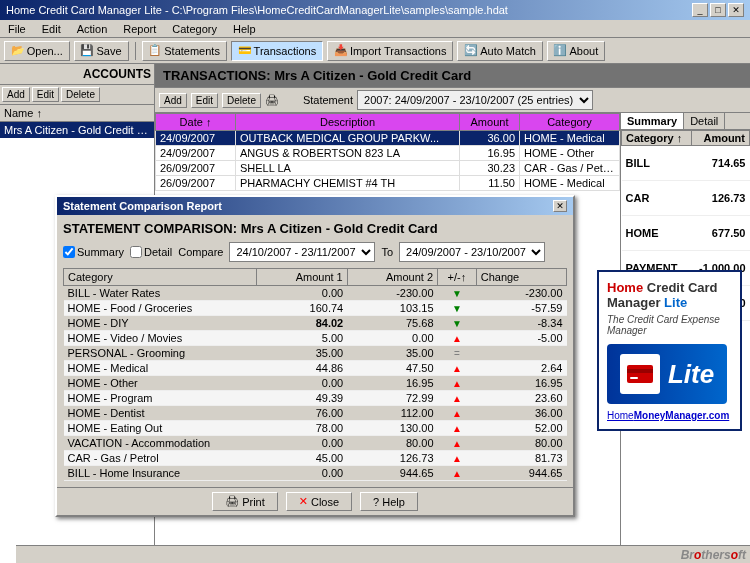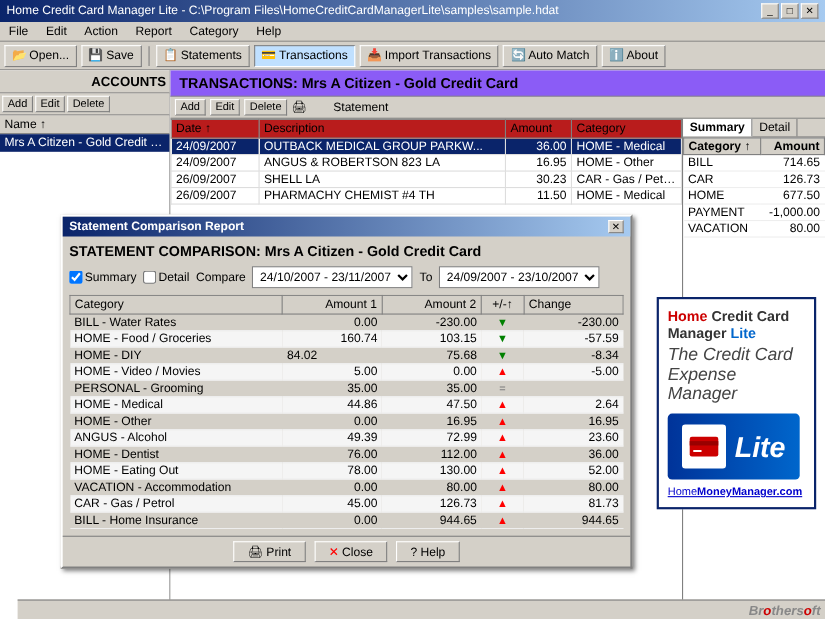--- a/index.html
+++ b/index.html
@@ -27,39 +27,39 @@
     .left-panel { width: 155px; background: white; border-right: 1px solid #808080; display: flex; flex-direction: column; }
     .panel-header { background: #d4d0c8; font-weight: bold; text-align: right; padding: 3px; border-bottom: 1px solid #808080; font-size: 12px; }
     .panel-toolbar { background: #d4d0c8; padding: 2px; display: flex; gap: 2px; border-bottom: 1px solid #808080; }
     .small-btn { background: #d4d0c8; border: 1px solid; border-color: #fff #808080 #808080 #fff; padding: 1px 4px; font-size: 10px; cursor: pointer; }
     .list-header { background: #d4d0c8; padding: 2px 4px; border-bottom: 1px solid #808080; font-size: 11px; display: flex; align-items: center; gap: 2px; }
     .list-item { padding: 2px 4px; cursor: pointer; font-size: 11px; white-space: nowrap; overflow: hidden; text-overflow: ellipsis; }
     .list-item.selected { background: #0a246a; color: white; }
 
     
     .right-panel { flex: 1; background: white; display: flex; flex-direction: column; }
-    .right-header { background: #8b5cf6; padding: 4px 8px; font-weight: bold; font-size: 13px; border-bottom: 1px solid #808080; }
+    .right-header { background: #737373; padding: 4px 8px; font-weight: bold; font-size: 13px; border-bottom: 1px solid #808080; }
     .right-toolbar { background: #d4d0c8; padding: 2px 4px; display: flex; align-items: center; gap: 4px; border-bottom: 1px solid #808080; }
 
     
     .summary-panel { width: 130px; background: white; border-left: 1px solid #808080; display: flex; flex-direction: column; }
     .summary-header-row { background: #d4d0c8; display: flex; border-bottom: 1px solid #808080; }
     .summary-tab { padding: 2px 6px; cursor: pointer; font-size: 11px; border-right: 1px solid #808080; }
     .summary-tab.active { background: white; font-weight: bold; }
 
     
     .data-table { width: 100%; border-collapse: collapse; font-size: 11px; }
-    .data-table th { background: #b91c1c; border: 1px solid #808080; padding: 2px 4px; text-align: left; font-weight: normal; }
+    .data-table th { background: #d946ef; border: 1px solid #808080; padding: 2px 4px; text-align: center; font-weight: normal; }
     .data-table td { border: 1px solid #ddd; padding: 1px 4px; white-space: nowrap; overflow: hidden; text-overflow: ellipsis; }
     .data-table tr.selected td { background: #0a246a; color: white; }
 
     
     .summary-table { width: 100%; border-collapse: collapse; font-size: 11px; }
     .summary-table th { background: #d4d0c8; border: 1px solid #808080; padding: 1px 4px; text-align: left; font-size: 11px; }
-    .summary-table td { border-bottom: 1px solid #eee; padding: 1px 4px; }
+    .summary-table td { border-bottom: 1px solid #eee; padding: 11px 4px; font-weight: bold; }
 
     
     .dialog-overlay { position: absolute; top: 0; left: 0; width: 100%; height: 100%; pointer-events: none; }
     .dialog { position: absolute; top: 195px; left: 55px; width: 520px; background: #d4d0c8; border: 2px solid; border-color: #fff #808080 #808080 #fff; box-shadow: 2px 2px 4px rgba(0,0,0,0.5); pointer-events: all; z-index: 100; }
     .dialog-title { background: linear-gradient(to right, #0a246a, #a6caf0); color: white; padding: 3px 6px; display: flex; justify-content: space-between; align-items: center; height: 18px; font-size: 11px; font-weight: bold; }
     .dialog-close { width: 14px; height: 12px; background: #d4d0c8; border: 1px solid; border-color: #fff #808080 #808080 #fff; font-size: 9px; cursor: pointer; display: flex; align-items: center; justify-content: center; color: black; }
     .dialog-body { padding: 6px; }
     .dialog-header { font-weight: bold; font-size: 13px; margin-bottom: 6px; }
     .dialog-toolbar { display: flex; align-items: center; gap: 6px; margin-bottom: 6px; font-size: 11px; }
     .dialog-select { font-size: 11px; height: 20px; border: 1px solid #808080; background: white; padding: 0 2px; }
@@ -73,21 +73,21 @@
     .arrow-up { color: red; font-size: 10px; }
     .arrow-down { color: green; font-size: 10px; }
     .arrow-eq { color: gray; font-size: 10px; }
 
     
     .promo-box { position: absolute; right: 8px; top: 270px; width: 145px; background: white; border: 2px solid #0a246a; padding: 8px; font-size: 11px; z-index: 50; }
     .promo-title { font-weight: bold; font-size: 13px; margin-bottom: 4px; }
     .promo-title .home { color: #cc0000; }
     .promo-title .manager { color: #333; }
     .promo-title .lite { color: #0066cc; }
-    .promo-subtitle { font-size: 16px; color: #444; margin-bottom: 8px; font-style: italic; }
+    .promo-subtitle { font-size: 10px; color: #444; margin-bottom: 8px; font-style: italic; }
     .promo-logo { width: 120px; height: 60px; background: linear-gradient(to right, #003399, #0066cc); display: flex; align-items: center; justify-content: center; margin-bottom: 6px; border-radius: 4px; }
     .promo-logo-text { color: white; font-size: 26px; font-weight: bold; font-style: italic; }
     .promo-logo-icon { width: 40px; height: 40px; background: white; border-radius: 3px; display: flex; align-items: center; justify-content: center; margin-right: 8px; }
     .promo-logo-icon svg { width: 30px; height: 30px; }
 
     
     .status-bar { position: absolute; bottom: 0; left: 16px; right: 0; height: 18px; background: #d4d0c8; border-top: 1px solid #808080; display: flex; align-items: center; padding: 0 4px; font-size: 11px; }
     .status-right { margin-left: auto; color: #888; font-size: 12px; font-style: italic; font-weight: bold; }
 
     select { font-size: 11px; }
@@ -164,20 +164,23 @@
   </div>
 
   <div class="right-panel">
     <div class="right-header">TRANSACTIONS:  Mrs A Citizen - Gold Credit Card</div>
     <div class="right-toolbar">
       <button class="small-btn">Add</button>
       <button class="small-btn">Edit</button>
       <button class="small-btn">Delete</button>
       <span>🖨</span>
       <span style="margin-left:20px;">Statement</span>
+      <select class="stmt-select">
+        <option>2007: 24/09/2007 - 23/10/2007 (25 entries)</option>
+      </select>
     </div>
     <div style="display:flex; flex:1; overflow:hidden;">
       <div style="flex:1; overflow:hidden; display:flex; flex-direction:column;">
         <table class="data-table" style="table-layout:fixed; width:100%;">
           <colgroup>
             <col style="width:80px">
             <col style="width:auto">
             <col style="width:60px">
             <col style="width:100px">
           </colgroup>
@@ -305,21 +308,21 @@
     </tr>
               <tr>
       <td>HOME - Food / Groceries</td>
       <td style="text-align:right;">160.74</td>
       <td style="text-align:right;">103.15</td>
       <td style="text-align:center;"><span class="arrow-down">▼</span></td>
       <td style="text-align:right;">-57.59</td>
     </tr>
               <tr>
       <td>HOME - DIY</td>
-      <td style="">84.02</td>
+      <td style="text-align:right;font-weight:bold;">84.02</td>
       <td style="text-align:right;">75.68</td>
       <td style="text-align:center;"><span class="arrow-down">▼</span></td>
       <td style="text-align:right;">-8.34</td>
     </tr>
               <tr>
       <td>HOME - Video / Movies</td>
       <td style="text-align:right;">5.00</td>
       <td style="text-align:right;">0.00</td>
       <td style="text-align:center;"><span class="arrow-up">▲</span></td>
       <td style="text-align:right;">-5.00</td>
@@ -339,21 +342,21 @@
       <td style="text-align:right;">2.64</td>
     </tr>
               <tr>
       <td>HOME - Other</td>
       <td style="text-align:right;">0.00</td>
       <td style="text-align:right;">16.95</td>
       <td style="text-align:center;"><span class="arrow-up">▲</span></td>
       <td style="text-align:right;">16.95</td>
     </tr>
               <tr>
-      <td>ANGUS - Alcohol</td>
+      <td>HOME - Program</td>
       <td style="text-align:right;">49.39</td>
       <td style="text-align:right;">72.99</td>
       <td style="text-align:center;"><span class="arrow-up">▲</span></td>
       <td style="text-align:right;">23.60</td>
     </tr>
               <tr>
       <td>HOME - Dentist</td>
       <td style="text-align:right;">76.00</td>
       <td style="text-align:right;">112.00</td>
       <td style="text-align:center;"><span class="arrow-up">▲</span></td>

